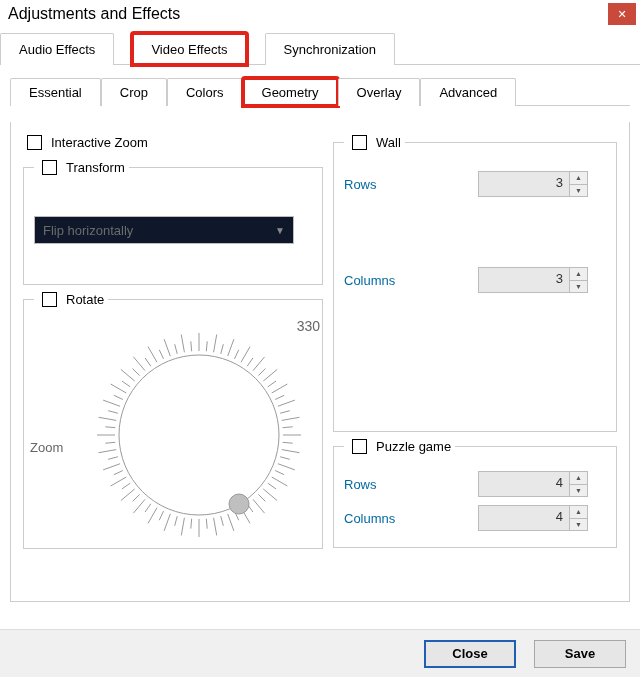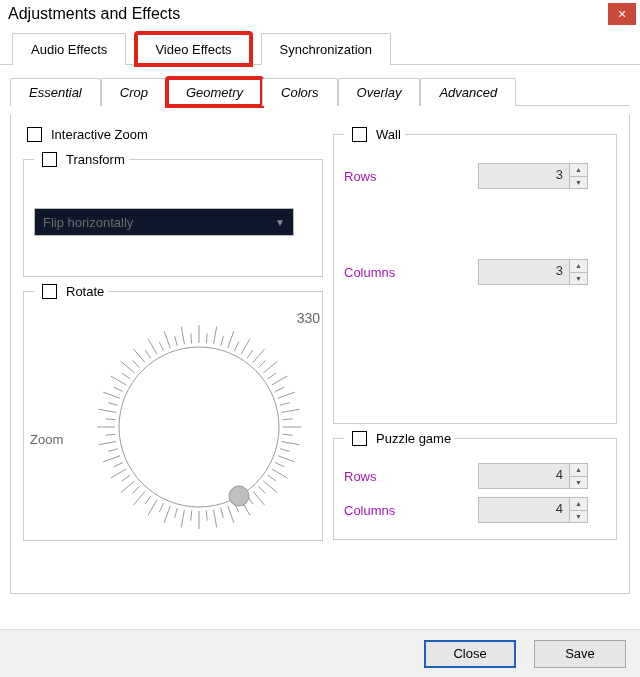--- a/index.html
+++ b/index.html
@@ -26,22 +26,22 @@
     background: #c94a3b;
     color: #fff;
     display: flex; align-items: center; justify-content: center;
     font-size: 11px;
     cursor: pointer;
     margin-right: 4px;
   }
   .main-tabs {
     display: flex;
     border-bottom: 1px solid #ccc;
-    padding: 4px 4px 0 12px;
-    gap: 8px;
+    padding: 4px 4px 0 0;
+    gap: 16px;
   }
   .main-tab {
     padding: 8px 18px;
     border: 1px solid #ccc;
     border-bottom: none;
     background: #fff;
     margin-right: 2px;
     cursor: pointer;
     position: relative;
     top: 1px;
@@ -50,22 +50,21 @@
   .highlight-red {
     outline: 4px solid #e2231a;
     outline-offset: -2px;
   }
   .panel-body {
     padding: 12px 10px 10px 10px;
   }
   .sub-tabs {
     display: flex;
     border-bottom: 1px solid #ccc;
-    margin-bottom: 8px;
-    font-style: italic;
+    margin-bottom: 16px;
   }
   .sub-tab {
     padding: 6px 18px;
     border: 1px solid #ccc;
     border-bottom: none;
     background: #fff;
     margin-right: 0;
     cursor: pointer;
     position: relative;
     top: 1px;
@@ -125,21 +124,21 @@
     left: 6px;
     top: 130px;
     color: #666;
   }
   .spinner-row {
     display: flex;
     align-items: center;
     justify-content: space-between;
     margin: 6px 0 18px 0;
   }
-  .spinner-row .lbl { color: #a21caf; }
+  .spinner-row .lbl { color: #0369a1; }
   .spinner {
     display: flex; align-items: stretch;
     width: 110px; height: 26px;
     border: 1px solid #bcbcbc;
     background: #e8e8e8;
   }
   .spinner .val {
     flex: 1;
     text-align: right;
     padding: 3px 6px 0 0;
@@ -174,20 +173,21 @@
     position: absolute;
     left: 0; right: 0; bottom: 0;
     height: 48px;
     background: #f0f0f0;
     border-top: 1px solid #ddd;
     display: flex;
     align-items: center;
     justify-content: flex-end;
     gap: 18px;
     padding: 0 14px;
+    font-weight: bold;
   }
   .btn {
     min-width: 92px;
     height: 28px;
     background: #e6e6e6;
     border: 1px solid #a7a7a7;
     display: flex; align-items: center; justify-content: center;
     cursor: pointer;
   }
   .btn.focus {
@@ -209,22 +209,22 @@
   <div class="main-tab">Audio Effects</div>
   <div class="main-tab highlight-red">Video Effects</div>
   <div class="main-tab">Synchronization</div>
 </div>
 
 <div class="panel-body">
 
   <div class="sub-tabs">
     <div class="sub-tab">Essential</div>
     <div class="sub-tab">Crop</div>
+    <div class="sub-tab">Colors</div>
     <div class="sub-tab highlight-red">Geometry</div>
-    <div class="sub-tab">Colors</div>
     <div class="sub-tab">Overlay</div>
     <div class="sub-tab">Advanced</div>
   </div>
 
   <div class="content">
 
     <div class="col col-left">
 
       <label class="chk">
         <input type="checkbox" style="">

